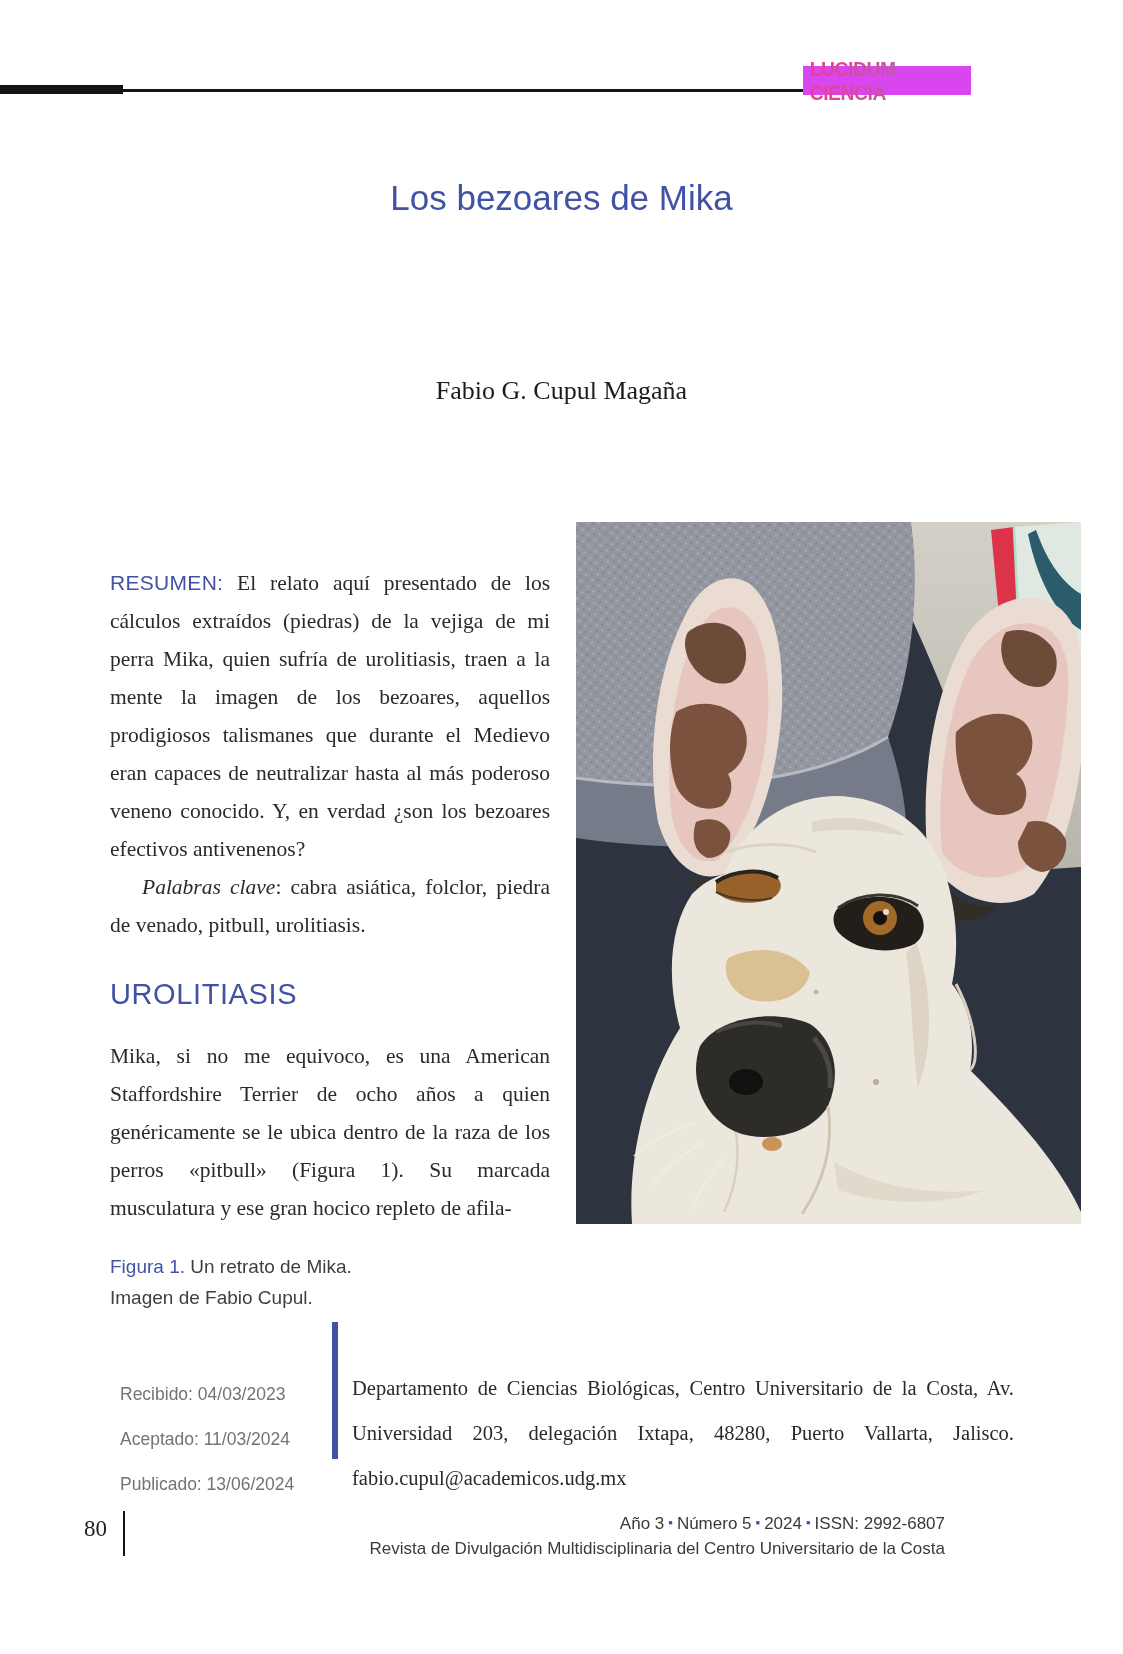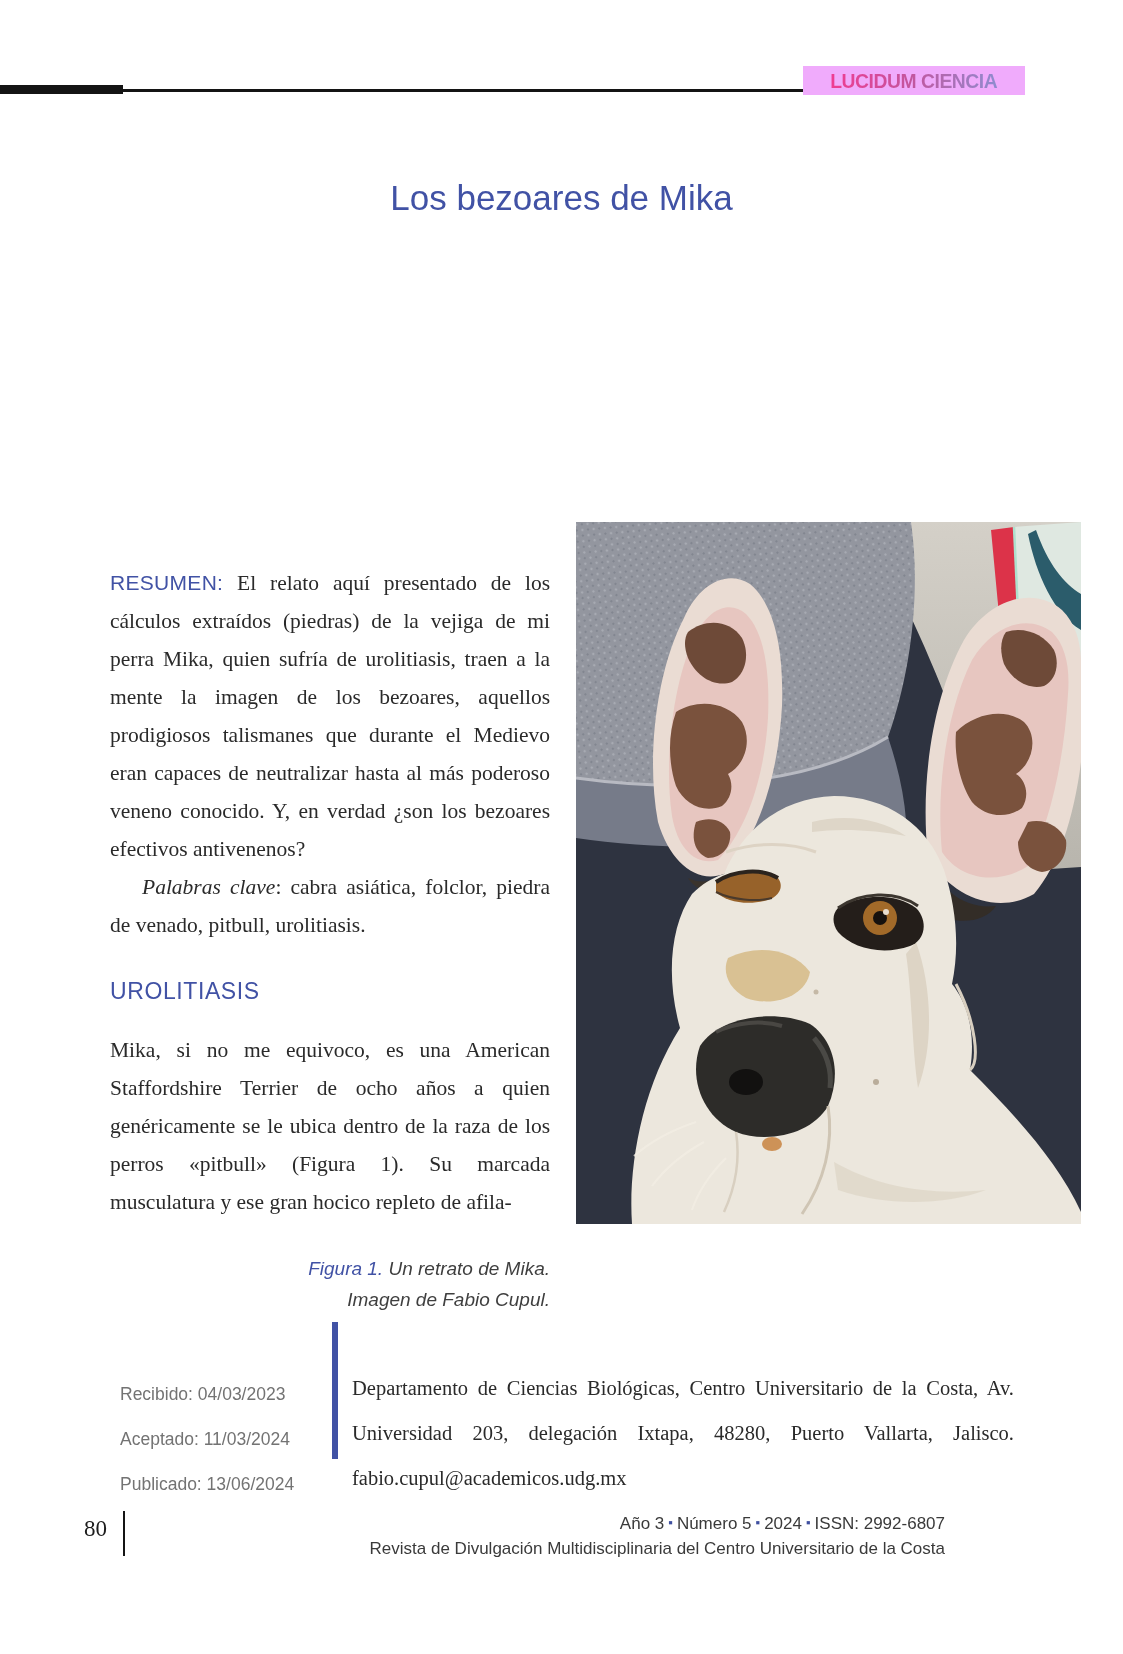--- a/index.html
+++ b/index.html
@@ -1,41 +1,41 @@
 <!DOCTYPE html>
 <html><head>
 <meta charset="utf-8">
 <style>
   html,body{margin:0;padding:0;background:#ffffff;}
   .page{position:relative;width:1123px;height:1654px;background:#ffffff;overflow:hidden;
         font-family:"Liberation Serif", serif;color:#2a2a2a;}
   
   .bar-thick{position:absolute;left:0;top:85px;width:123px;height:9px;background:#141414;}
   .bar-thin{position:absolute;left:123px;top:89px;width:680px;height:3px;background:#141414;}
-  .badge{position:absolute;left:803px;top:66px;width:222px;height:29px;background:#f0abfc;
+  .badge{position:absolute;left:803px;top:66px;width:168px;height:29px;background:#d946ef;
          display:flex;align-items:center;justify-content:center;}
   .badge span{font-family:"Liberation Sans", sans-serif;font-weight:700;font-size:21px;letter-spacing:-0.5px;
          background:linear-gradient(90deg,#ef3d92 0%,#c3559e 48%,#8f8ccf 100%);
          -webkit-background-clip:text;background-clip:text;color:transparent;transform:scaleX(.92);}
   
   .title{position:absolute;left:0;top:178px;width:1123px;text-align:center;
          font-family:"Liberation Sans", sans-serif;font-weight:400;font-size:35px;color:#4152a5;}
   .author{position:absolute;left:0;top:376px;width:1123px;text-align:center;
           font-size:26px;color:#1c1c1c;}
   
   .col{position:absolute;left:110px;top:564px;width:440px;}
   .col p{margin:0;font-size:21.5px;line-height:38px;text-align:justify;color:#2a2a2a;}
   .lbl-accent{font-family:"Liberation Sans", sans-serif;font-size:21px;letter-spacing:.3px;margin-top:14px;}
   .accent{color:#4152a5;}
   .keywords{text-indent:32px;}
   .kw-i{font-style:italic;}
   .sec-head{margin:34px 0 26px 0;font-family:"Liberation Sans", sans-serif;
-            font-size:23px;letter-spacing:.6px;}
-  .fig-caption{margin-top:32px;text-align:right;font-family:"Liberation Sans", sans-serif;
-               font-size:19px;line-height:31px;color:#3f3f3f;font-style:italic;}
+            font-size:29px;letter-spacing:.6px;}
+  .fig-caption{margin-top:24px;font-family:"Liberation Sans", sans-serif;
+               font-size:19px;line-height:31px;color:#3f3f3f;}
   
   .photo{position:absolute;left:576px;top:522px;width:505px;height:702px;}
   .photo svg{display:block;width:505px;height:702px;}
   
   .dates{position:absolute;left:120px;top:1372px;font-family:"Liberation Sans", sans-serif;
          font-size:17.5px;line-height:45px;color:#737373;}
   .vbar{position:absolute;left:332px;top:1322px;width:6px;height:137px;background:#4152a5;}
   .affil{position:absolute;left:352px;top:1366px;width:662px;font-size:20.5px;line-height:45px;
          text-align:justify;color:#2a2a2a;}
   
@@ -50,20 +50,21 @@
 
 <div class="page">
 
   <div class="bar-thick"></div>
   <div class="bar-thin"></div>
   <div class="badge">
     <span>LUCIDUM CIENCIA</span>
   </div>
 
   <div class="title">Los bezoares de Mika</div>
+  <div class="author">Fabio G. Cupul Magaña</div>
 
   <div class="col">
     <p><span class="lbl-accent accent">RESUMEN:</span><span> El relato aquí presentado de los cálculos extraídos (piedras) de la vejiga de mi perra Mika, quien sufría de urolitiasis, traen a la mente la imagen de los bezoares, aquellos prodigiosos talismanes que durante el Medievo eran capaces de neutralizar hasta al más poderoso veneno conocido. Y, en verdad ¿son los bezoares efectivos antivenenos?</span></p>
     <p class="keywords"><span class="kw-i">Palabras clave</span><span>: cabra asiática, folclor, piedra de venado, pitbull, urolitiasis.</span></p>
     <div class="sec-head accent">UROLITIASIS</div>
     <p>Mika, si no me equivoco, es una American Staffordshire Terrier de ocho años a quien genéricamente se le ubica dentro de la raza de los perros «pitbull» (Figura 1). Su marcada musculatura y ese gran hocico repleto de afila-</p>
     <div class="fig-caption">
       <div><span class="accent">Figura 1.</span><span> Un retrato de Mika.</span></div>
       <div>Imagen de Fabio Cupul.</div>
     </div>

